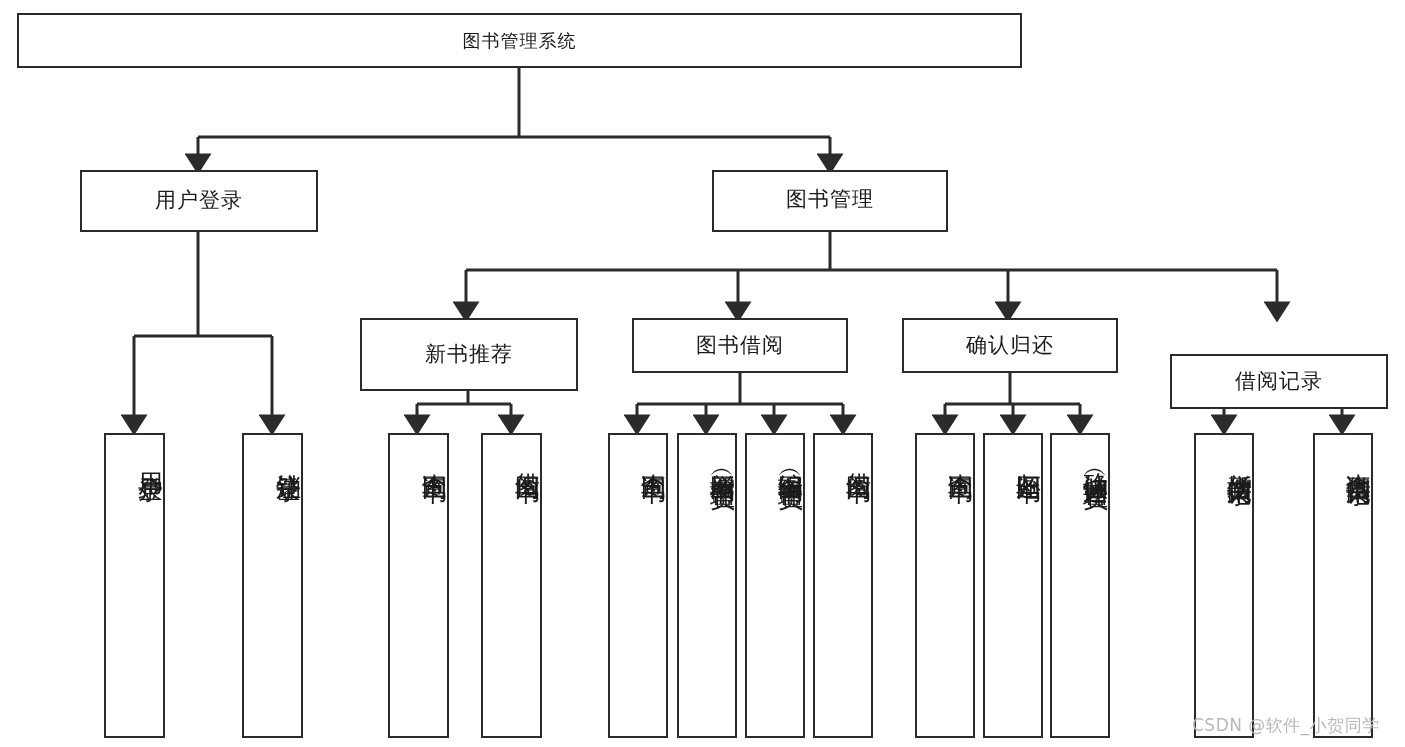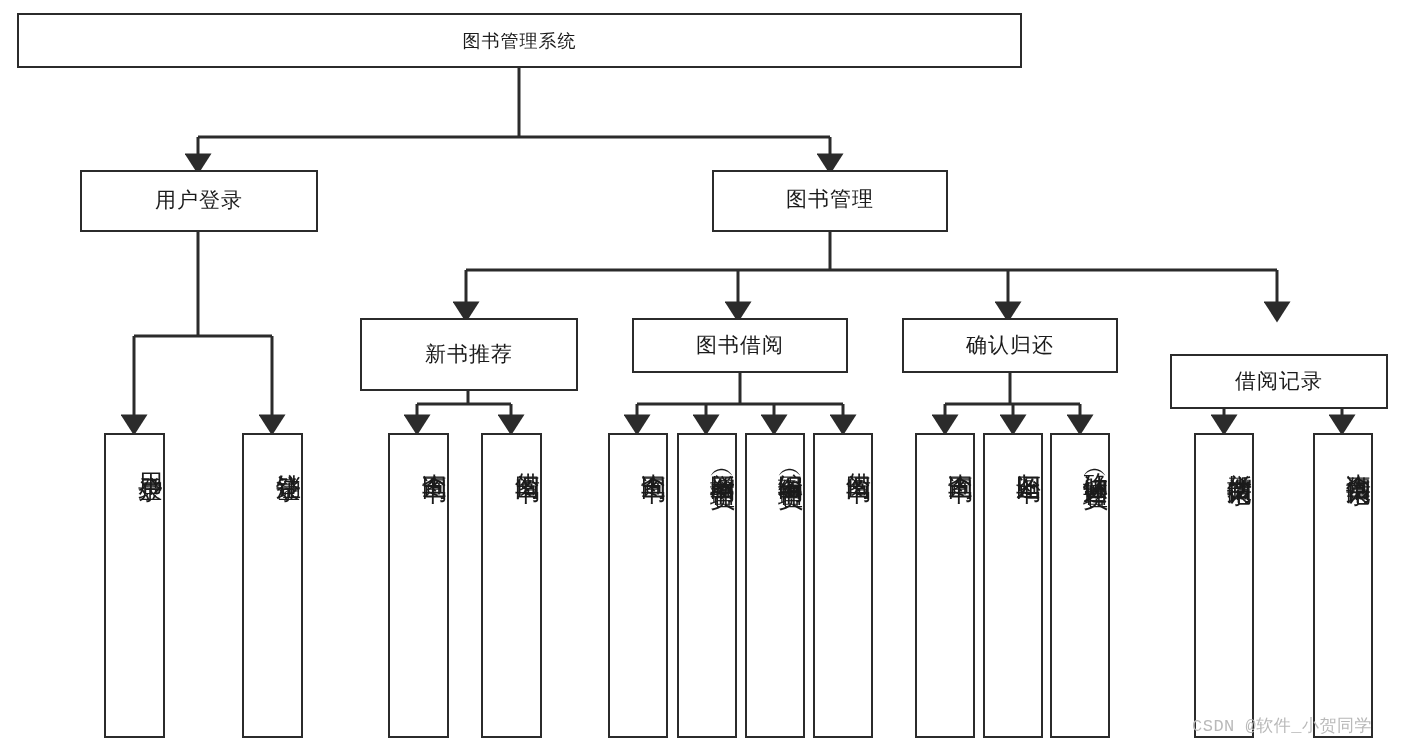--- a/index.html
+++ b/index.html
@@ -59,21 +59,20 @@
     display: block;
   }
   .watermark {
     position: absolute;
     left: 1192px;
     top: 714px;
     font-size: 17px;
     color: #b9b9b9;
     white-space: nowrap;
     letter-spacing: 0.5px;
-    font-family: Liberation Mono, monospace;
   }
 </style>
 </head>
 <body>
 
 <div id="canvas">
 
   <svg class="wires" viewBox="0 0 1405 747" xmlns="http://www.w3.org/2000/svg">
     <defs>
       <marker id="arrowhead" markerWidth="9" markerHeight="9" refX="3.2" refY="4.5" orient="auto" markerUnits="strokeWidth">

